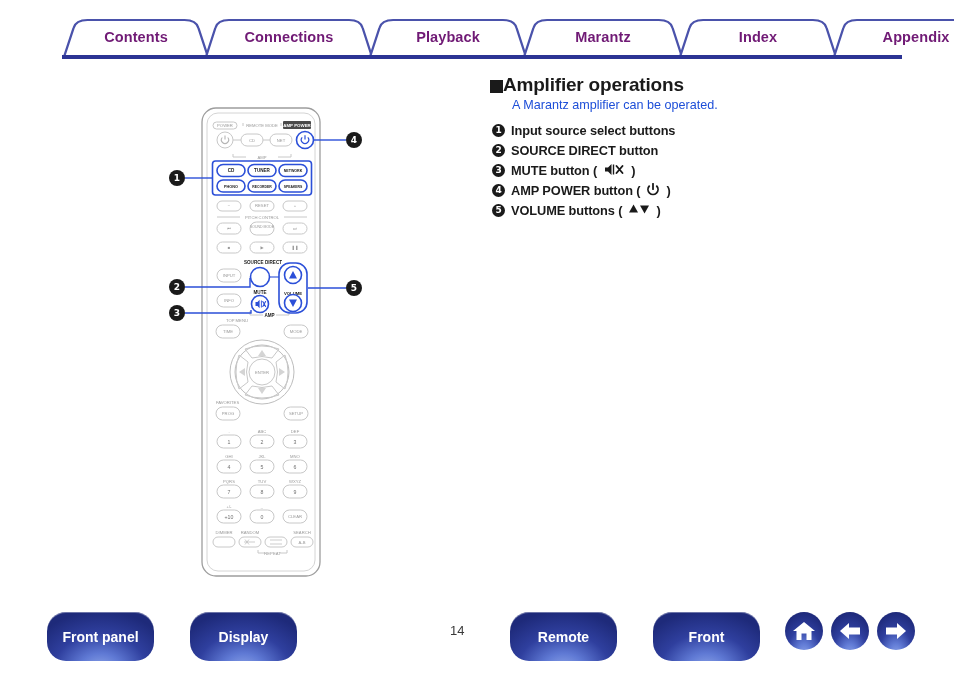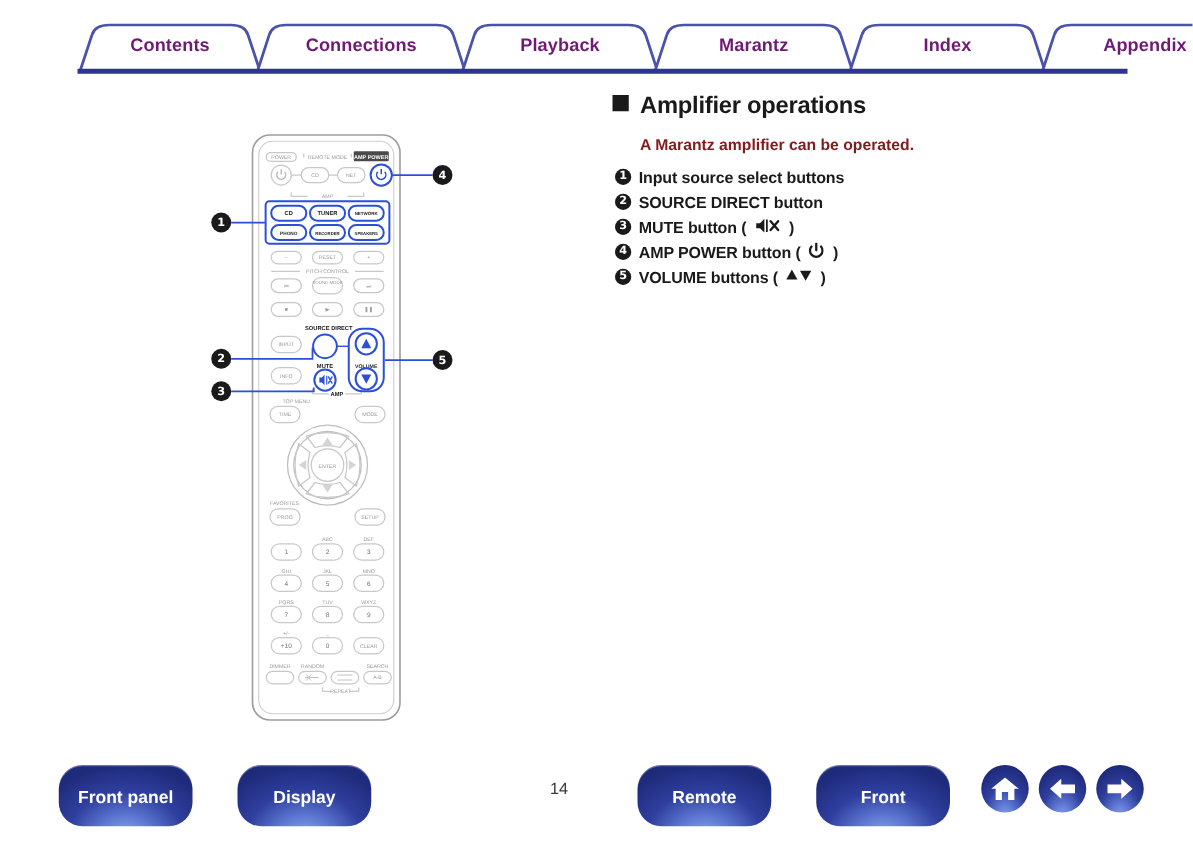--- a/index.html
+++ b/index.html
@@ -37,33 +37,33 @@
   #tabrule{
     position:absolute;left:62px;top:55px;width:840px;height:4px;
     background:#2c3494;
   }
 
   
   #content{
     position:absolute;left:490px;top:74px;width:440px;
   }
   #heading{
-    display:flex;align-items:flex-start;gap:9px;
-    margin:0 0 13px 0;
+    display:flex;align-items:center;
+    margin:0 0 2px 0;
   }
   #heading .sq{
     width:13px;height:13px;background:#1a1a1a;display:inline-block;
     margin-top:2px;
   }
   #heading .htext{
     font-size:19px;font-weight:bold;color:#1a1a1a;letter-spacing:-.2px;
   }
   #subtitle{
     margin:0 0 11px 22px;
-    font-size:12.6px;color:#7f1d1d;font-weight:bold;
+    font-size:12.6px;color:#1d4ed8;
   }
   .calloutline{
     display:flex;align-items:flex-start;gap:6px;
     margin:0 0 5px 2px;
     font-size:12.8px;font-weight:bold;color:#1a1a1a;
     letter-spacing:-.1px;
   }
   .numdot{
     flex:0 0 auto;
     width:13px;height:13px;border-radius:50%;
@@ -87,21 +87,21 @@
     position:absolute;top:8px;
     height:49px;border-radius:19px;
     display:flex;align-items:center;justify-content:center;
     color:#ffffff;font-size:14px;font-weight:bold;
     background:
       radial-gradient(ellipse 70% 120% at 50% 118%, #8fa6e8 0%, #5f79d4 28%, #2f3f9e 62%, #1e2a7a 100%);
     box-shadow:inset 0 1px 0 rgba(255,255,255,.35);
     white-space:nowrap;
   }
   #pagenum{
-    position:absolute;top:19px;left:440px;
+    position:absolute;top:19px;left:450px;
     font-size:13px;color:#3a3a3a;
   }
   .circbtn{
     position:absolute;top:8px;
     width:38px;height:38px;border-radius:50%;
     background:
       radial-gradient(ellipse 75% 120% at 50% 118%, #93a9ea 0%, #627cd6 28%, #2f3f9e 62%, #1d2878 100%);
     display:flex;align-items:center;justify-content:center;
   }
   .circbtn svg{display:block;}

